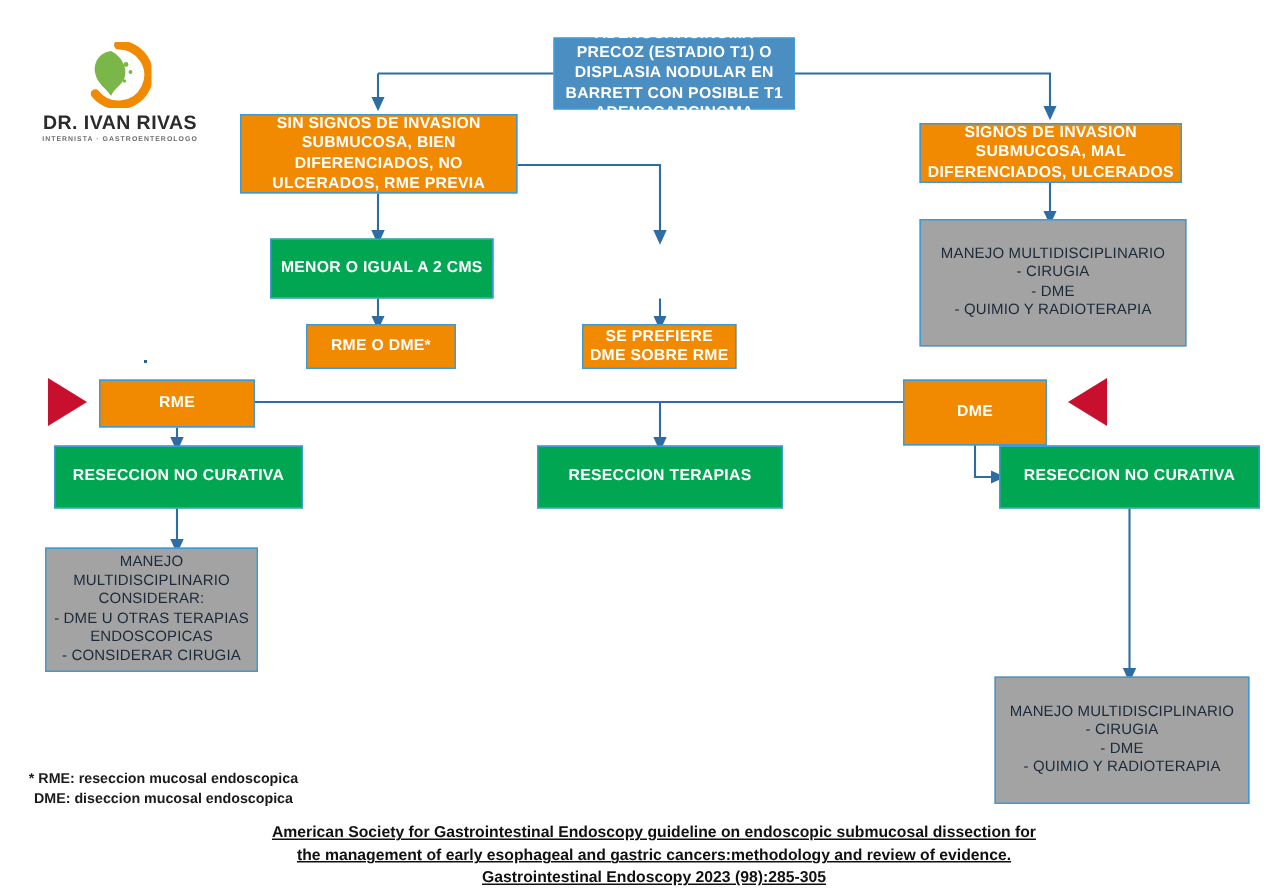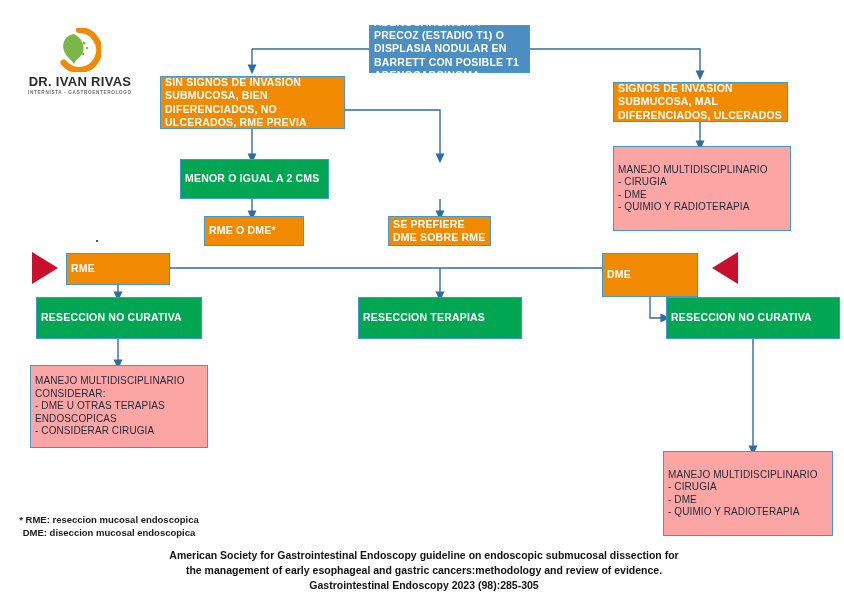--- a/index.html
+++ b/index.html
@@ -8,46 +8,46 @@
     font-family:"Liberation Sans", sans-serif;
     position:relative;overflow:hidden;
   }
   #canvas{position:absolute;left:0;top:0;width:844px;height:595px;}
   svg.lines{position:absolute;left:0;top:0;width:844px;height:595px;pointer-events:none;}
 
   .node{
     position:absolute;box-sizing:border-box;
     border:1px solid #3f9ad4;
     display:flex;align-items:center;justify-content:center;
-    line-height:1.25;
+    text-align:center;line-height:1.25;
   }
   .node .txt{display:block;width:100%;padding:0 4px;white-space:pre-line;}
 
   .blue{background:#4a8ec2;color:#ffffff;font-weight:bold;font-size:10.5px;letter-spacing:.2px;}
   .orange{background:#f18a00;color:#ffffff;font-weight:bold;font-size:10.5px;letter-spacing:.2px;}
   .green{background:#00a651;color:#ffffff;font-weight:bold;font-size:10.5px;letter-spacing:.2px;}
-  .grey{background:#fca5a5;color:#1c2a3a;font-weight:normal;font-size:10px;letter-spacing:.1px;}
+  .grey{background:#a3a3a3;color:#1c2a3a;font-weight:normal;font-size:10px;letter-spacing:.1px;}
 
   .tri{position:absolute;width:0;height:0;}
   .tri-right{border-top:16px solid transparent;border-bottom:16px solid transparent;border-left:26px solid #c8102e;}
   .tri-left{border-top:16px solid transparent;border-bottom:16px solid transparent;border-right:26px solid #c8102e;}
 
   
   #logo{position:absolute;left:22px;top:28px;width:116px;height:72px;}
   #logo .mark{position:absolute;left:35px;top:0px;width:44px;height:44px;}
   #logo .brand{position:absolute;left:0;top:46px;width:116px;text-align:center;
     font-size:13px;font-weight:bold;color:#2b2b2b;letter-spacing:.3px;}
   #logo .sub{position:absolute;left:0;top:62px;width:116px;text-align:center;
     font-size:4.6px;font-weight:bold;color:#6d6d6d;letter-spacing:.7px;}
 
   
   #footnote{position:absolute;left:14px;top:514px;width:190px;
     font-size:9.5px;font-weight:bold;color:#1a1a1a;line-height:1.35;text-align:center;}
-  #caption{position:absolute;left:164px;top:548px;width:520px;text-align:center;
-    font-size:10.5px;font-weight:bold;color:#111111;line-height:1.45;}
+  #caption{position:absolute;left:176px;top:548px;width:520px;text-align:center;
+    font-size:10.5px;font-weight:bold;color:#111111;line-height:1.45;text-decoration:underline;}
 
   .dot{position:absolute;width:2px;height:2px;background:#2e5f8a;}
 </style>
 </head>
 <body>
 
 <div id="canvas">
 
   <svg class="lines" viewBox="0 0 844 595">
     <defs>
@@ -144,21 +144,21 @@
   </div>
 
   <div class="node green" style="left:358px;top:297px;width:164px;height:42px;">
     <span class="txt">RESECCION TERAPIAS</span>
   </div>
 
   <div class="node green" style="left:666px;top:297px;width:174px;height:42px;">
     <span class="txt">RESECCION NO CURATIVA</span>
   </div>
 
-  <div class="node grey" style="left:30px;top:365px;width:178px;height:83px;">
+  <div class="node grey" style="left:30px;top:365px;width:142px;height:83px;">
     <span class="txt">MANEJO MULTIDISCIPLINARIO CONSIDERAR:
 - DME U OTRAS TERAPIAS ENDOSCOPICAS
 - CONSIDERAR CIRUGIA</span>
   </div>
 
   <div class="node grey" style="left:663px;top:451px;width:170px;height:85px;">
     <span class="txt">MANEJO MULTIDISCIPLINARIO
 - CIRUGIA
 - DME
 - QUIMIO Y RADIOTERAPIA</span>

